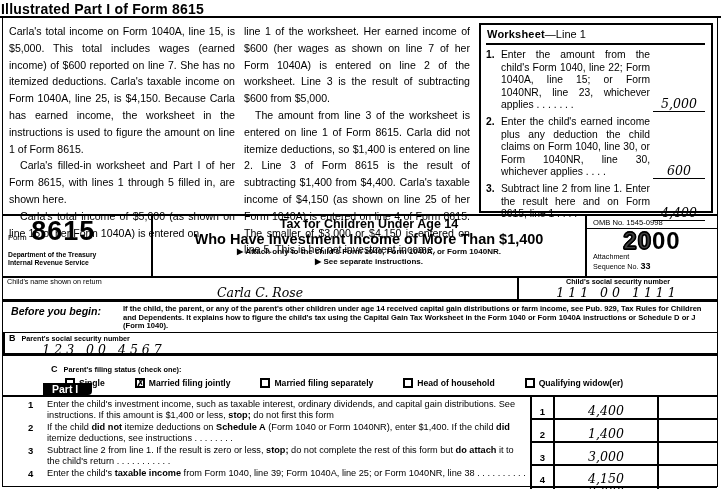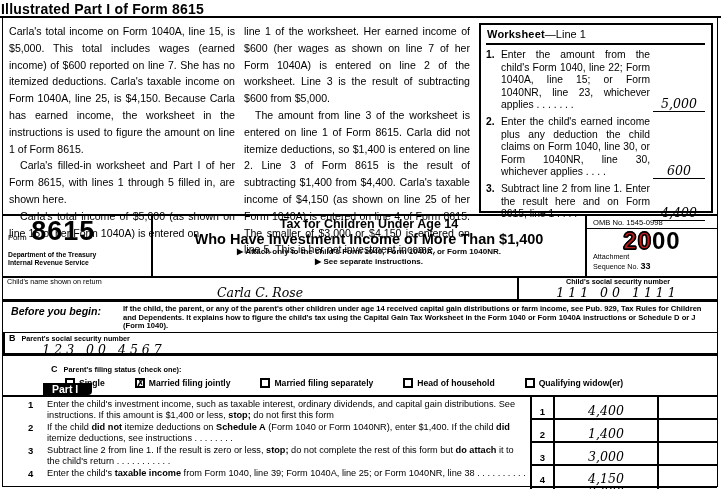--- a/index.html
+++ b/index.html
@@ -35,21 +35,21 @@
   .form-word { font-size: 8px; }
   .form-num { font-size: 27px; font-weight: bold; letter-spacing: 1px; line-height: 24px; }
   .agency { font-size: 6.8px; font-weight: bold; margin-top: 7px; line-height: 8px; }
   .fh-center { flex: 1; text-align: center; padding-top: 2px; overflow: hidden; }
   .t1 { font-size: 12.5px; font-weight: bold; line-height: 13px; }
   .t2 { font-size: 14.5px; font-weight: bold; line-height: 16px; }
   .note { font-size: 8px; font-weight: bold; line-height: 10px; }
   .fh-right { width: 132px; flex: none; border-left: 2px solid #000; display: flex; flex-direction: column; }
   .omb { font-size: 7.6px; border-bottom: 1px solid #000; padding: 2px 2px 1px 6px; }
   .year { font-size: 24px; font-weight: bold; text-align: center; line-height: 24px; letter-spacing: 1px; }
-  .year .hollow { color: #b91c1c; -webkit-text-stroke: 1.3px #000;
+  .year .hollow { color: #404040; -webkit-text-stroke: 1.3px #000;
     text-shadow: 1px 0 #000, -1px 0 #000, 0 1px #000, 0 -1px #000; }
   .attach-seq { font-size: 7.2px; padding-left: 6px; line-height: 8.5px; }
   .attach-seq b { font-size: 9px; }
 
   .f-name { display: flex; border-bottom: 3px solid #000; height: 24px; }
   .fn-left { flex: 1; padding: 0 4px; }
   .tiny-label { font-size: 7.2px; font-weight: bold; line-height: 8px; }
   .fn-left .entry, .fa .entry { text-align: center; line-height: 13px; }
   .fn-right { width: 200px; flex: none; border-left: 2px solid #000; text-align: center; }
   .ssn { letter-spacing: 4px; line-height: 13px; }

